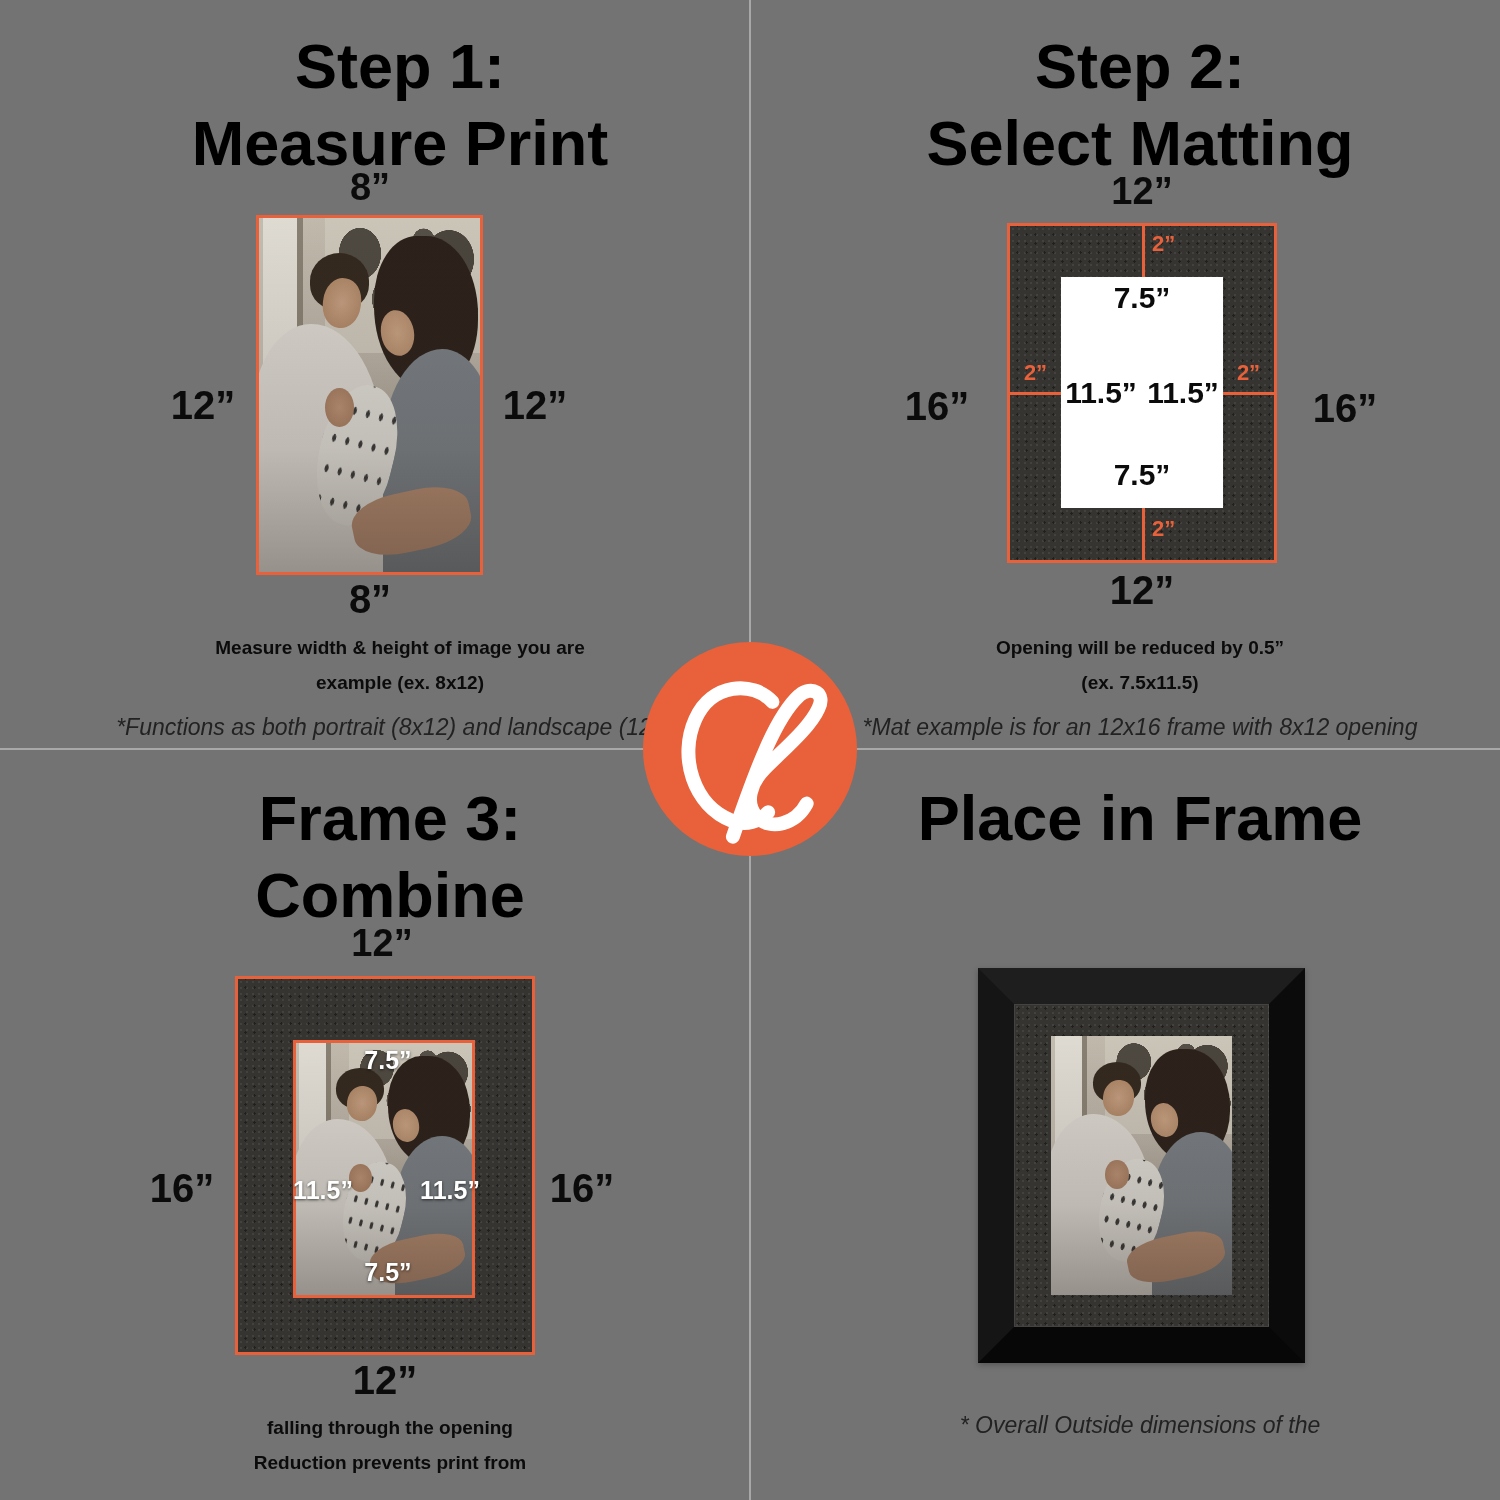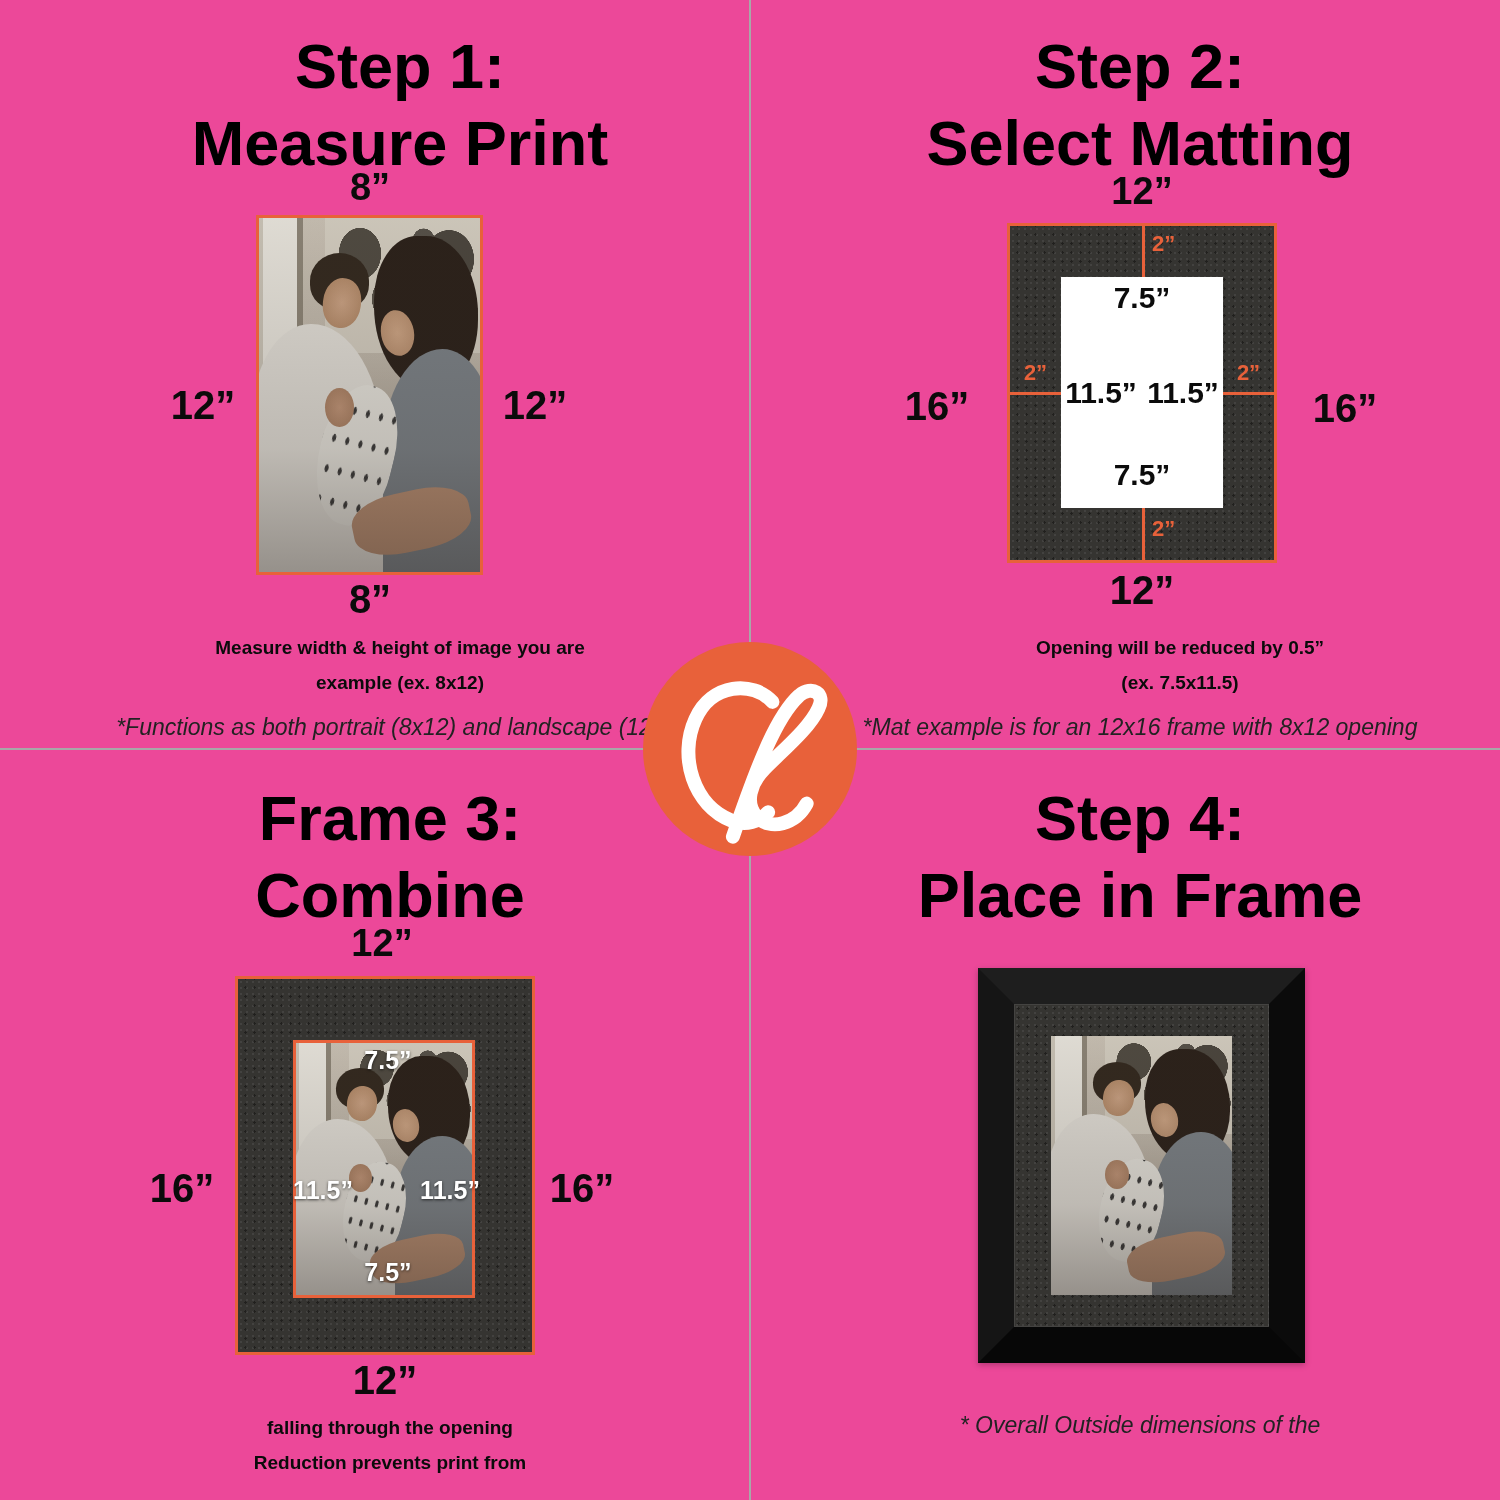--- a/index.html
+++ b/index.html
@@ -1,17 +1,17 @@
 <!DOCTYPE html>
 <html><head>
 <meta charset="utf-8">
 <style>
   html,body{margin:0;padding:0;background:#fff;}
   .canvas{
-    position:relative;width:1500px;height:1500px;background:#ec4899;
+    position:relative;width:1500px;height:1500px;background:#737373;
     font-family:"Liberation Sans","DejaVu Sans",sans-serif;color:#111;
     overflow:hidden;
   }
   .divider{position:absolute;background:#a8a8a8;}
   .divider.v{left:749px;top:0;width:2px;height:1500px;}
   .divider.h{left:0;top:748px;width:1500px;height:2px;}
 
   .title{position:absolute;text-align:center;font-weight:bold;font-size:63px;line-height:77px;color:#000;}
   .dim{position:absolute;text-align:center;font-weight:bold;color:#0b0b0b;font-size:40px;}
   .dim.sm{font-size:38px;}
@@ -150,21 +150,21 @@
       <div class="olabel" style="left:51px;top:55px;width:162px;">7.5”</div>
       <div class="olabel" style="left:51px;top:150px;width:80px;">11.5”</div>
       <div class="olabel" style="left:133px;top:150px;width:80px;">11.5”</div>
       <div class="olabel" style="left:51px;top:232px;width:162px;">7.5”</div>
     </div>
 
     <div class="dim" style="left:862px;top:384px;width:150px;">16”</div>
     <div class="dim" style="left:1270px;top:386px;width:150px;">16”</div>
     <div class="dim" style="left:1042px;top:568px;width:200px;">12”</div>
 
-    <div class="caption" style="left:880px;top:630px;width:600px;">
+    <div class="caption" style="left:840px;top:630px;width:600px;">
       <div>Opening will be reduced by 0.5”</div>
       <div>(ex. 7.5x11.5)</div>
     </div>
     <div class="note" style="left:815px;top:712px;width:650px;">*Mat example is for an 12x16 frame with 8x12 opening</div>
   </section>
 
   <div class="logo">
     <svg viewBox="0 0 200 200">
       <g fill="none" stroke="#ffffff" stroke-width="13" stroke-linecap="round">
         <path d="M121,56 C103,36 64,38 49,72 C33,107 47,153 83,167 C96,172 109,168 117,159"></path>
@@ -209,21 +209,20 @@
     <div class="dim" style="left:285px;top:1358px;width:200px;">12”</div>
 
     <div class="caption" style="left:90px;top:1410px;width:600px;">
       <div>falling through the opening</div>
       <div>Reduction prevents print from</div>
     </div>
   </section>
 
   <section>
     <div class="title" style="left:840px;top:780px;width:600px;">
-      <div>Step 4:</div>
       <div>Place in Frame</div>
     </div>
 
     <div class="frame4">
       <div class="photo noborder" style="left:37px;top:32px;width:181px;height:259px;">
   <div class="photo-scene">
     <div class="ps-wall"></div>
     <div class="ps-map"></div>
     <div class="ps-window"></div>
     <div class="ps-woman-hair"></div>

